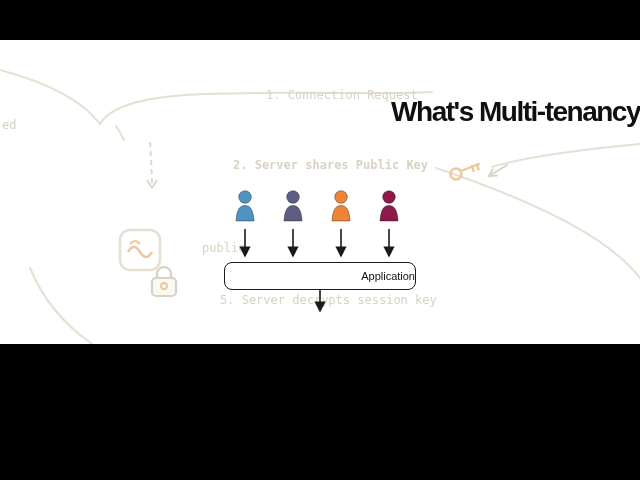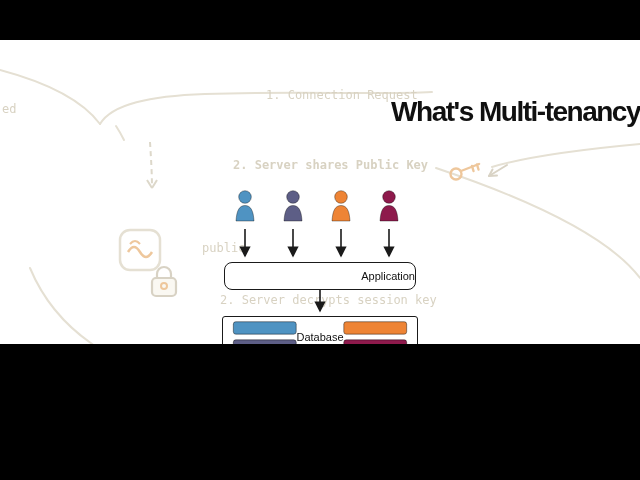--- a/index.html
+++ b/index.html
@@ -63,24 +63,24 @@
         <path d="M461,131 L479,124"></path>
         <path d="M472,126 l1.5,5 M477,124.5 l1.5,5"></path>
       </g>
       <g stroke="#d9d3c5" stroke-width="2" stroke-linecap="round">
         <path d="M507,125 L489,136"></path>
         <path d="M489,136 l8,-0.5 M489,136 l3.5,-6.5"></path>
       </g>
     </svg>
 
     <div class="faded" style="left:266px;top:48px;">1. Connection Request</div>
-    <div class="faded" style="left:2px;top:62px;">ed</div>
+    <div class="faded" style="left:2px;top:78px;">ed</div>
     <div class="faded" style="left:233px;top:118px;font-weight:bold;">2. Server shares Public Key</div>
     <div class="faded" style="left:202px;top:201px;">public</div>
-    <div class="faded" style="left:220px;top:253px;">2. Server decrypts session key</div>
+    <div class="faded" style="left:220px;top:253px;">5. Server decrypts session key</div>
     <div class="faded" style="left:206px;top:308px;">6. Client &amp; server now use session key for communication</div>
 
     <h1 class="title">What's Multi-tenancy</h1>
 
     <svg class="user-icon" style="left:231px;" viewBox="0 0 28 38">
       <g stroke="rgba(0,0,0,0.35)" stroke-width="1" fill="#4f93c2">
         <circle cx="14" cy="7" r="6.3"></circle>
         <path d="M14,15.5 C8,15.5 5.6,21 5,31 L23,31 C22.4,21 20,15.5 14,15.5 Z"></path>
       </g>
     </svg>
@@ -115,28 +115,17 @@
         <line x1="341" y1="189" x2="341" y2="216" marker-end="url(#ah)"></line>
         <line x1="389" y1="189" x2="389" y2="216" marker-end="url(#ah)"></line>
         <line x1="320" y1="250" x2="320" y2="271" marker-end="url(#ah)"></line>
       </g>
     </svg>
 
     <div class="app-box">
       <span>Application</span>
     </div>
 
-    <div class="db-box">
-      <svg class="db-chips" viewBox="0 0 196 42">
-        <g stroke="rgba(0,0,0,0.45)" stroke-width="1">
-          <rect x="7" y="5" width="66" height="13" rx="2.5" fill="#4f93c2"></rect>
-          <rect x="123" y="5" width="66" height="13" rx="2.5" fill="#ee8435"></rect>
-          <rect x="7" y="24" width="66" height="13" rx="2.5" fill="#5d5e86"></rect>
-          <rect x="123" y="24" width="66" height="13" rx="2.5" fill="#8e1a4c"></rect>
-        </g>
-      </svg>
-      <div class="db-label">Database</div>
-    </div>
 
   </div>
 
   <div class="letterbox bottom"></div>
 </div>
 
 </body></html>

